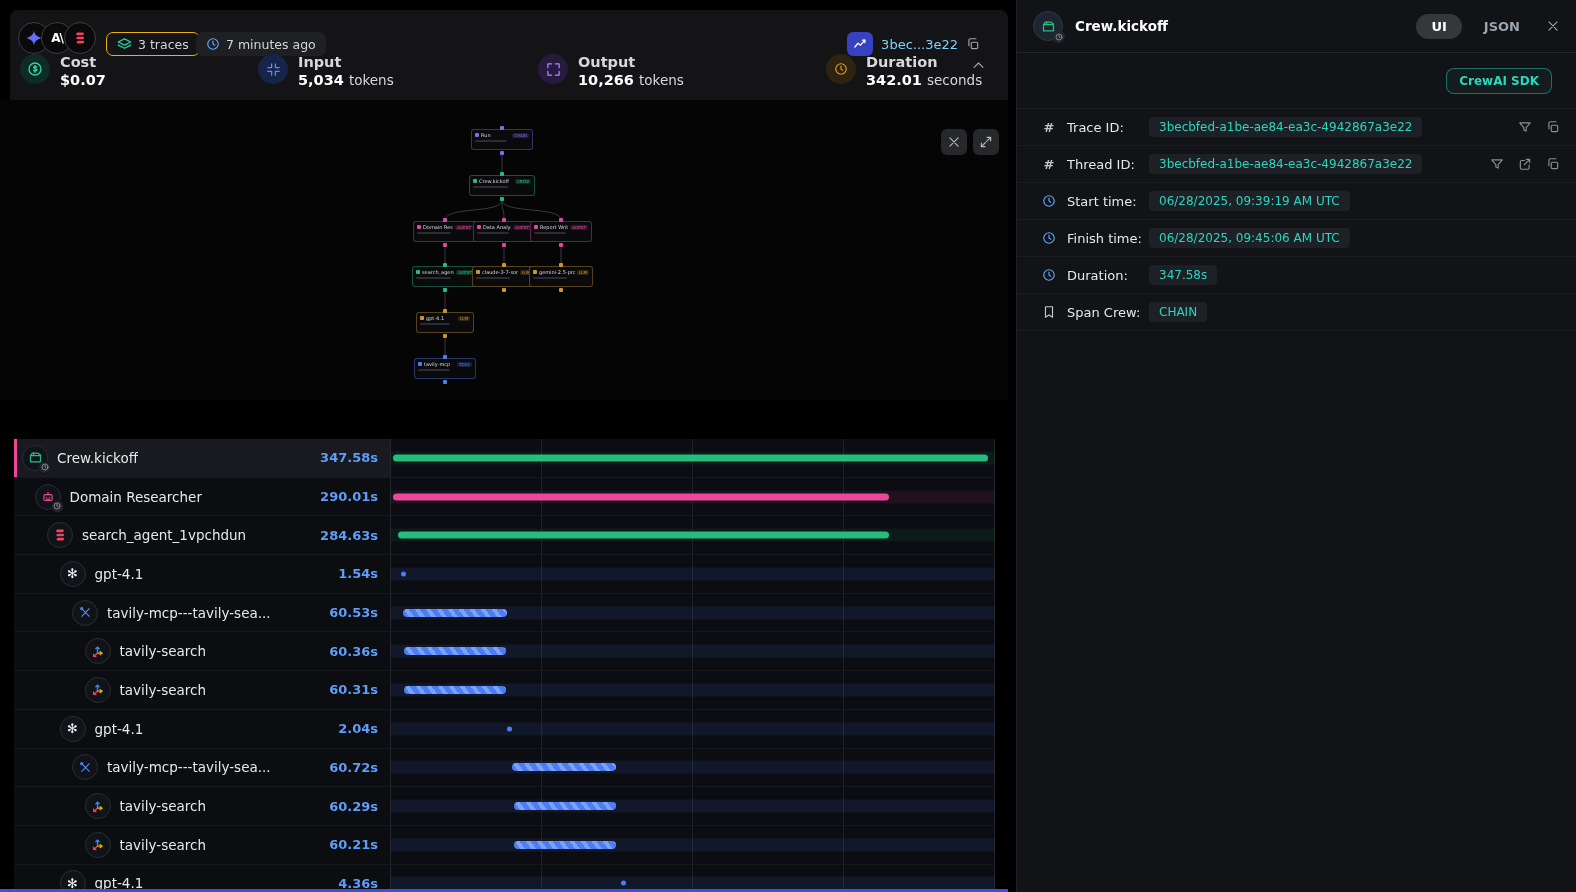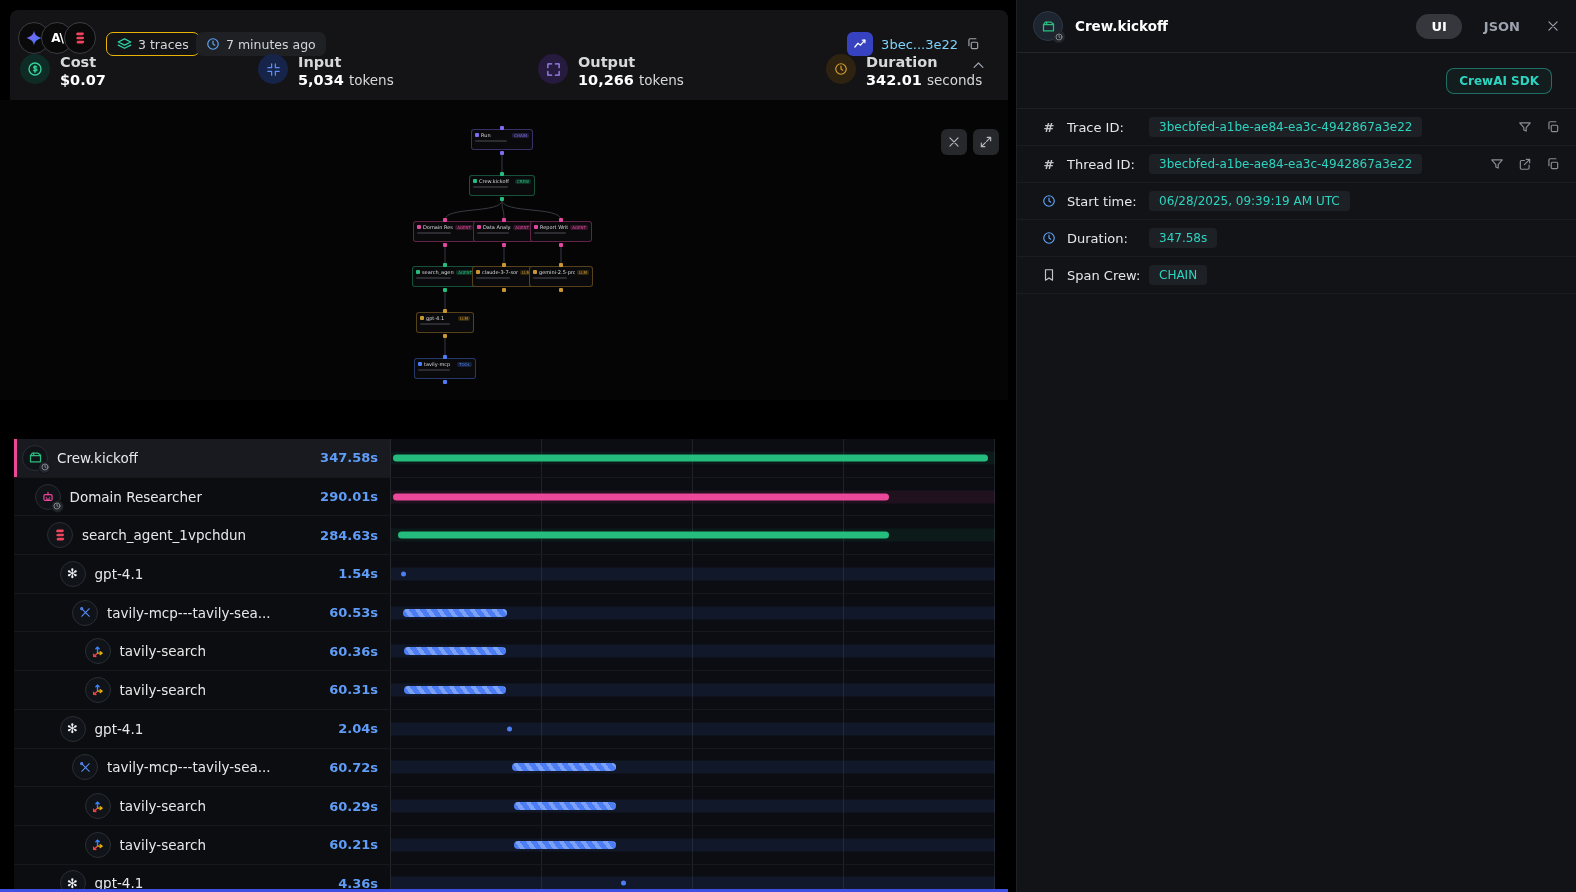--- a/index.html
+++ b/index.html
@@ -740,20 +740,31 @@
     <span class="field-chip">06/28/2025, 09:39:19 AM UTC</span>
     <span class="field-actions"></span>
   </div>
   <div class="field-row">
     <span class="field-icon">
           <svg width="14" height="14" viewBox="0 0 24 24" fill="none" stroke="#60a5fa" stroke-width="2" stroke-linecap="round" stroke-linejoin="round">
             <circle cx="12" cy="12" r="9"></circle>
             <path d="M12 7v5l3 2"></path>
           </svg>
         </span>
+    <span class="field-label">Finish time:</span>
+    <span class="field-chip">06/28/2025, 09:45:06 AM UTC</span>
+    <span class="field-actions"></span>
+  </div>
+  <div class="field-row">
+    <span class="field-icon">
+          <svg width="14" height="14" viewBox="0 0 24 24" fill="none" stroke="#60a5fa" stroke-width="2" stroke-linecap="round" stroke-linejoin="round">
+            <circle cx="12" cy="12" r="9"></circle>
+            <path d="M12 7v5l3 2"></path>
+          </svg>
+        </span>
     <span class="field-label">Duration:</span>
     <span class="field-chip">347.58s</span>
     <span class="field-actions"></span>
   </div>
   <div class="field-row">
     <span class="field-icon">
           <svg width="14" height="14" viewBox="0 0 24 24" fill="none" stroke="currentColor" stroke-width="2" stroke-linecap="round" stroke-linejoin="round">
             <path d="M6 3h12v18l-6-4-6 4V3z"></path>
           </svg>
         </span>

